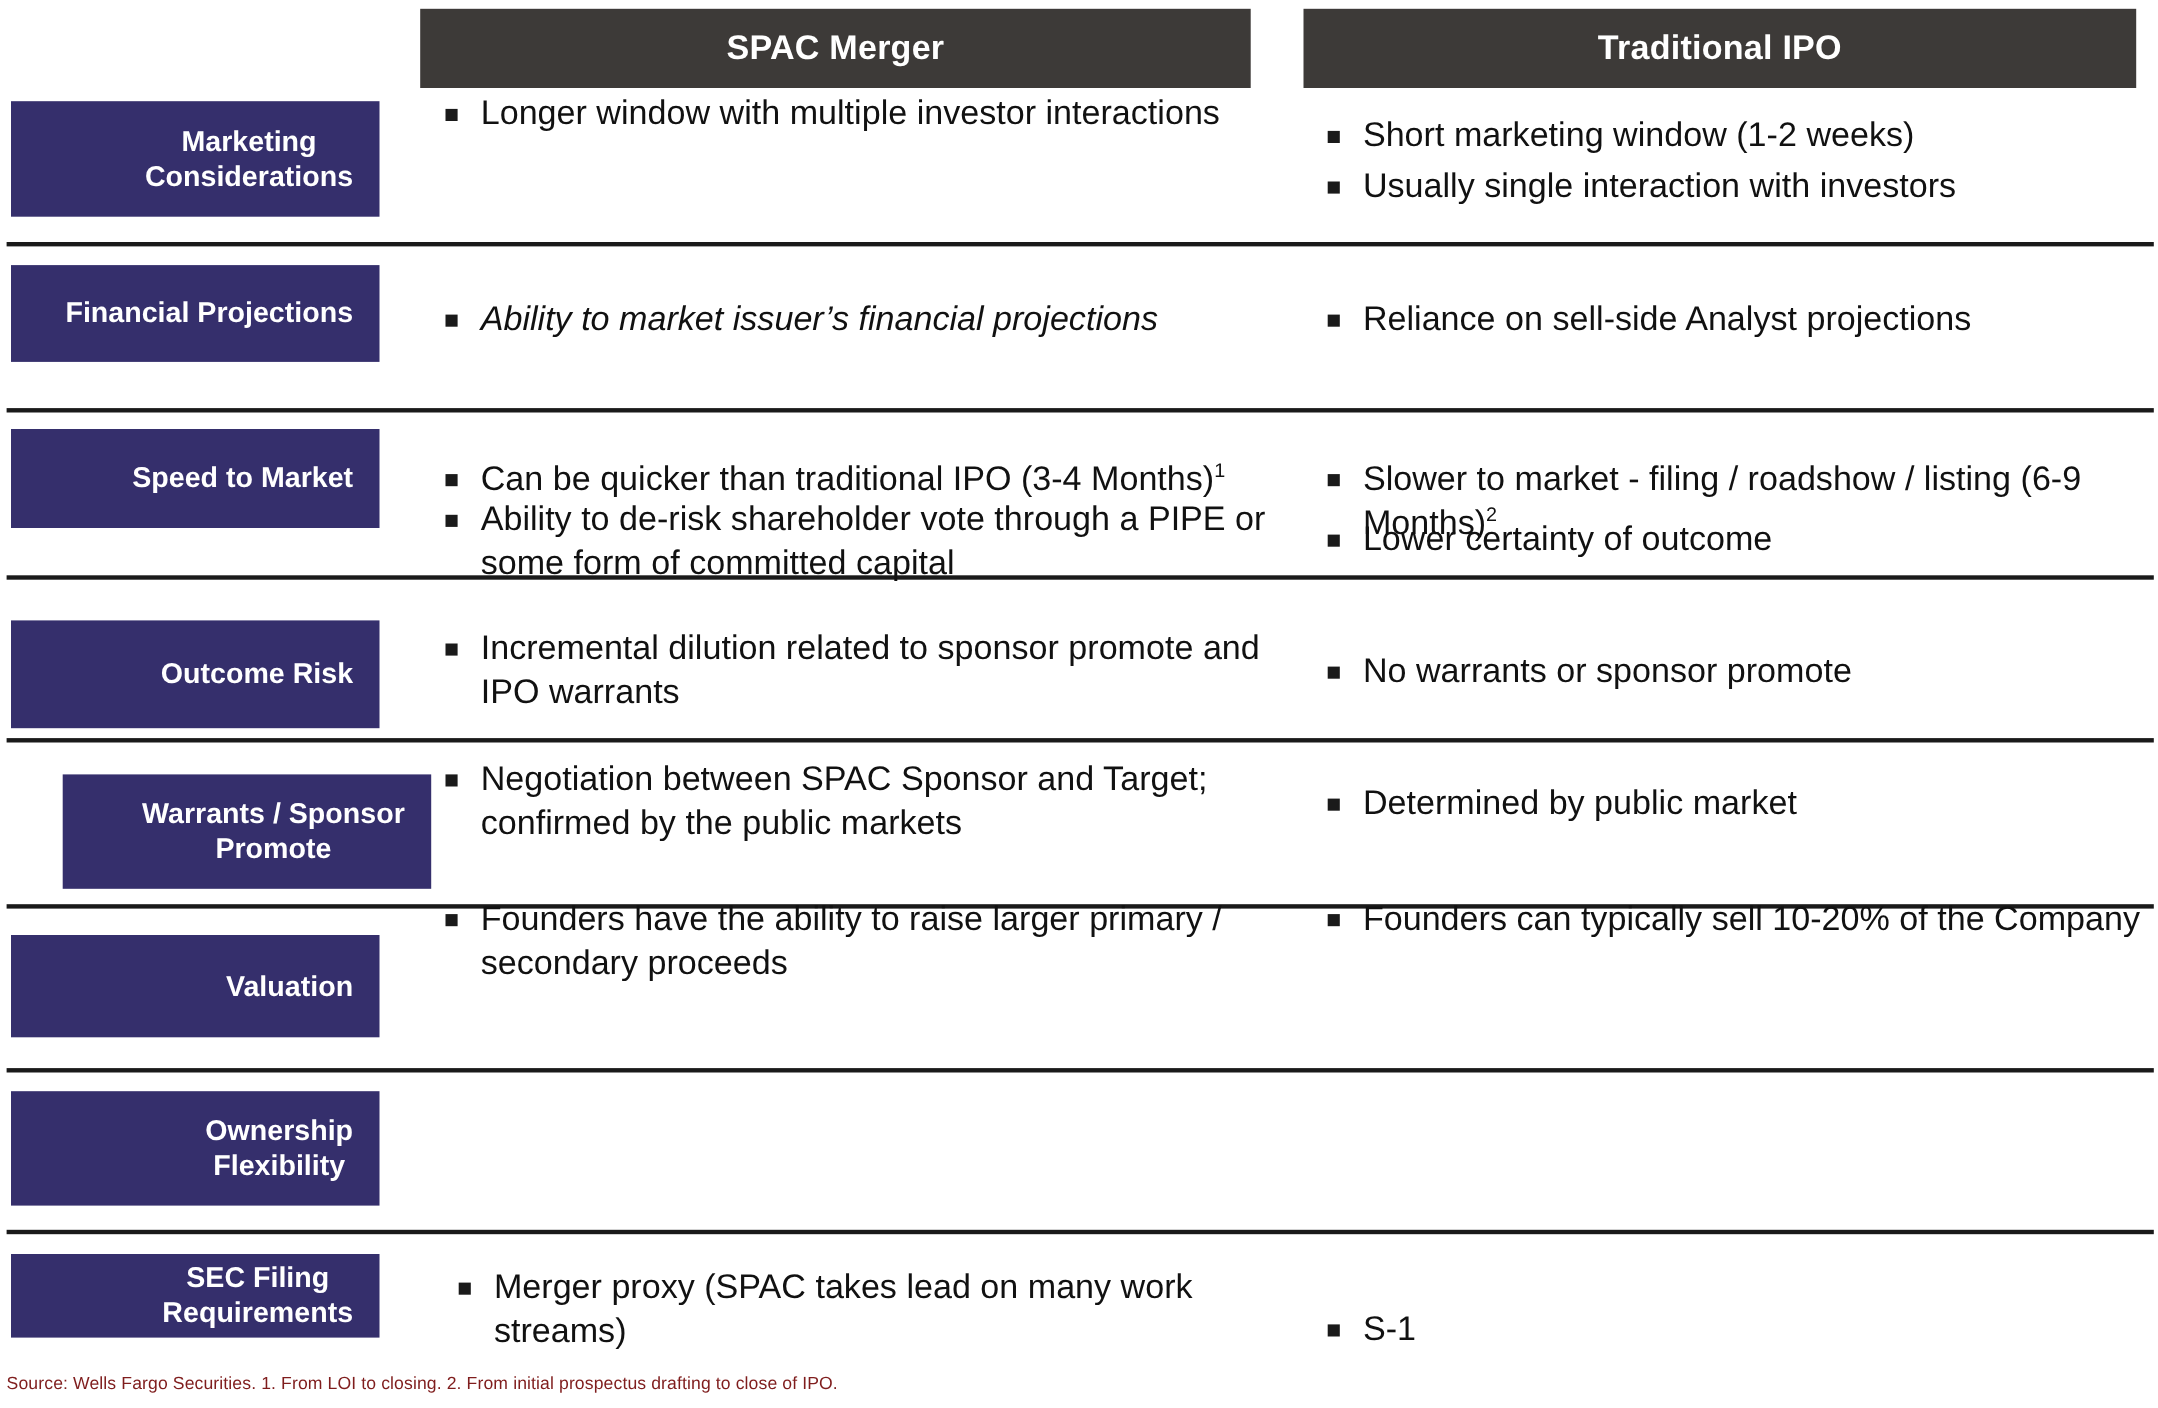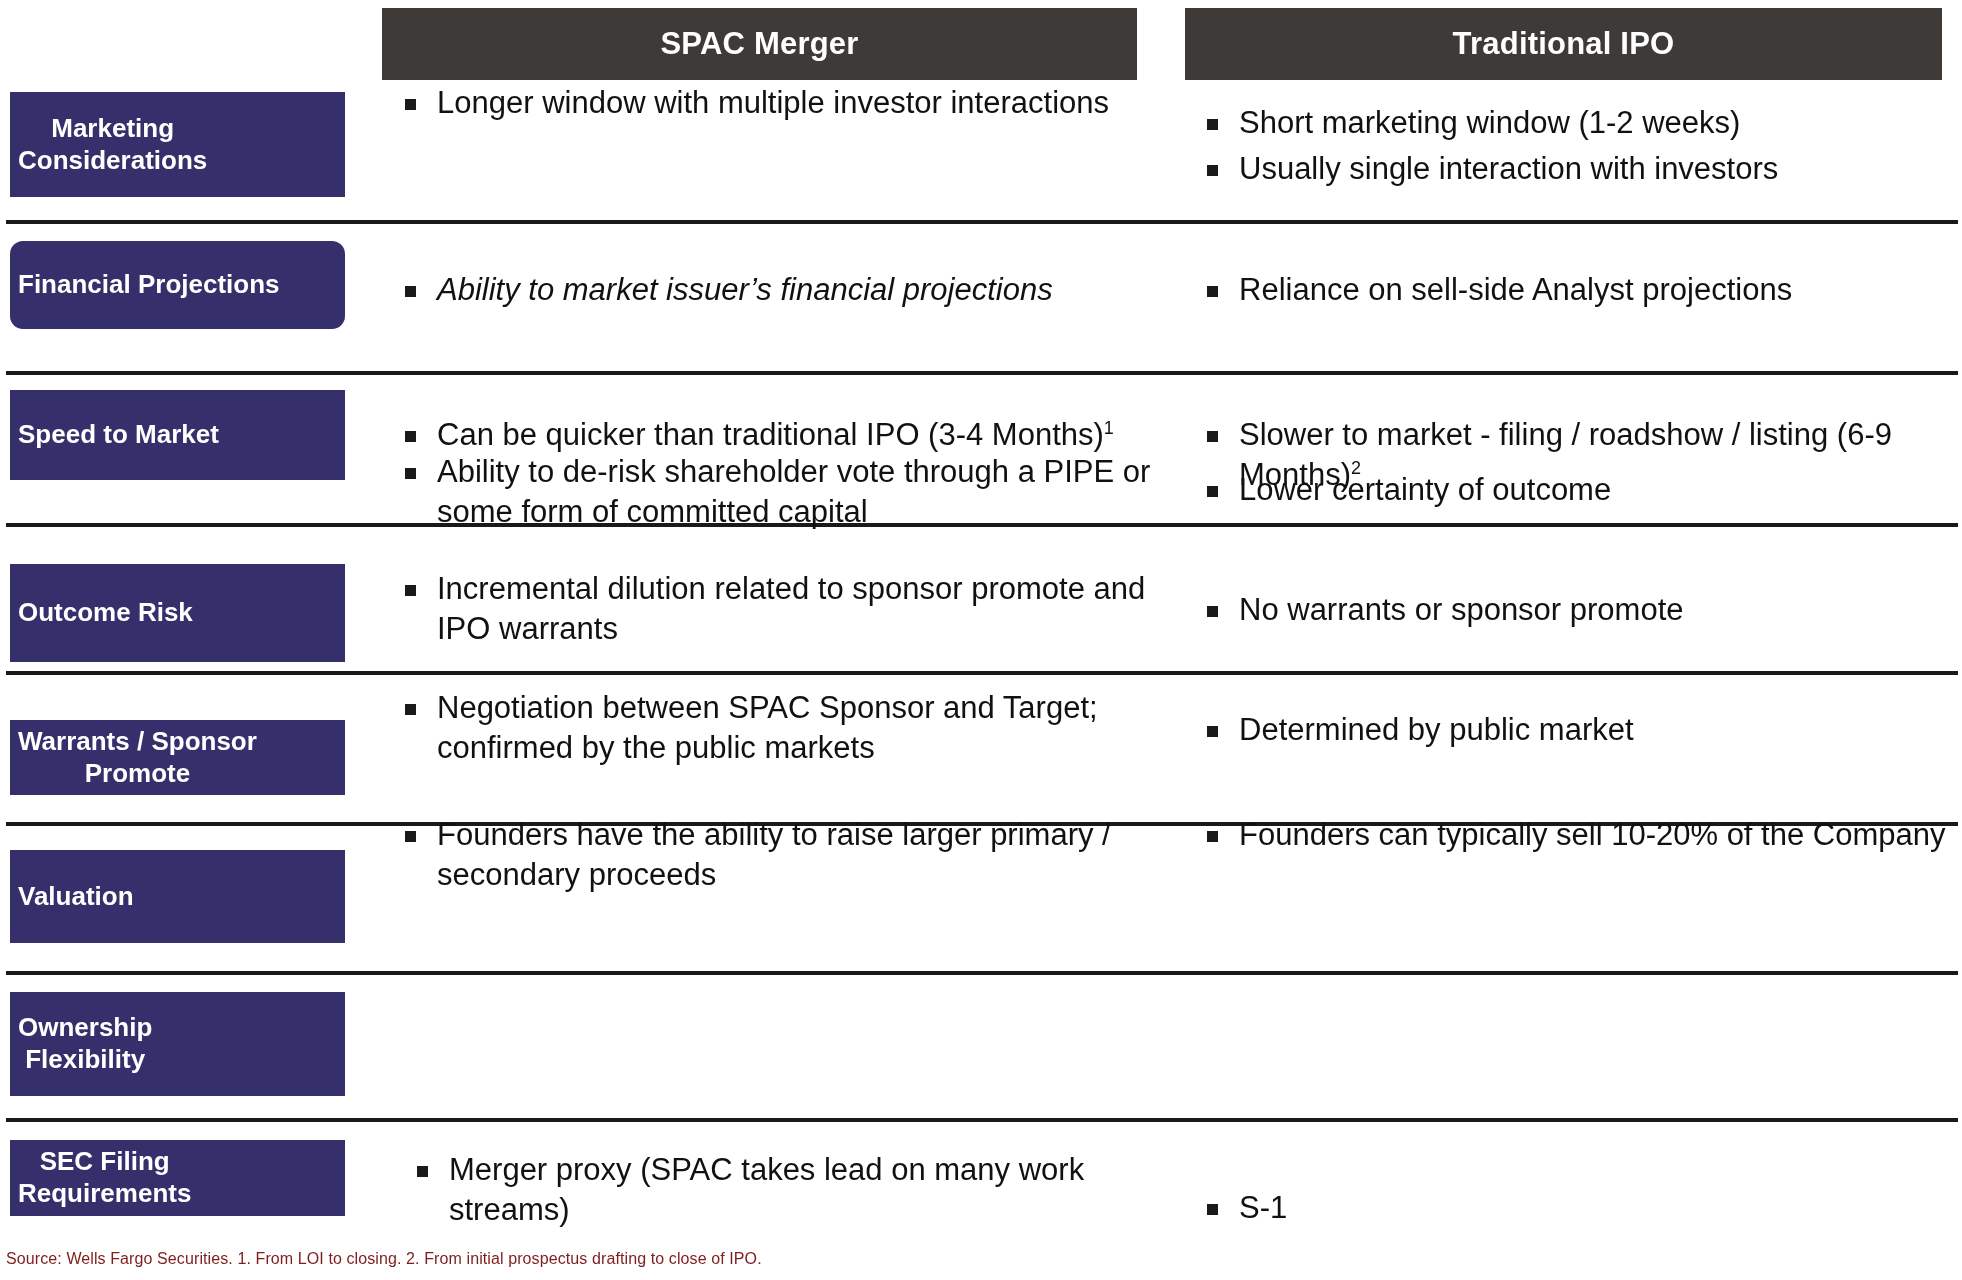--- a/index.html
+++ b/index.html
@@ -68,25 +68,25 @@
   .rowlabel {
     position: absolute;
     left: 10px;
     width: 335px;
     background: #352f6c;
     color: #ffffff;
     font-size: 26px;
     font-weight: bold;
     display: flex;
     align-items: center;
-    justify-content: flex-start;
+    justify-content: flex-end;
     text-align: center;
     line-height: 1.22;
     box-sizing: border-box;
-    padding: 4px 8px;
+    padding: 4px 24px;
   }
 
   .cell {
     position: absolute;
     box-sizing: border-box;
   }
   .cell.left  { left: 396px; width: 760px; }
   .cell.right { left: 1198px; width: 760px; }
 
   ul.bullets {
@@ -153,21 +153,21 @@
     <div class="cell right" style="top:103px;">
       <ul class="bullets">
         <li>Short marketing window (1-2 weeks)</li>
         <li>Usually single interaction with investors</li>
       </ul>
     </div>
     <div class="divider" style="top:220px;"></div>
   </div>
 
   <div class="row" style="top:0;">
-    <div class="rowlabel" style="top:241px;height:88px;border-radius:13px;">
+    <div class="rowlabel" style="top:241px;height:88px;">
       <span>Financial Projections</span>
     </div>
     <div class="cell left" style="top:270px;font-style:italic;">
       <ul class="bullets">
         <li>Ability to market issuer’s financial projections</li>
       </ul>
     </div>
     <div class="cell right" style="top:270px;">
       <ul class="bullets">
         <li>Reliance on sell-side Analyst projections</li>
@@ -204,21 +204,21 @@
     </div>
     <div class="cell right" style="top:470px;">
       <ul class="bullets">
         <li>Lower certainty of outcome</li>
       </ul>
     </div>
     <div class="divider" style="top:671px;"></div>
   </div>
 
   <div class="row" style="top:0;">
-    <div class="rowlabel" style="top:720px;height:75px;">
+    <div class="rowlabel" style="top:704px;height:104px;margin-left:47px;">
       <span>
         <span>Warrants / Sponsor</span><br>
         <span>Promote</span>
       </span>
     </div>
     <div class="cell left" style="top:569px;">
       <ul class="bullets">
         <li>Incremental dilution related to sponsor promote and IPO warrants</li>
       </ul>
     </div>

